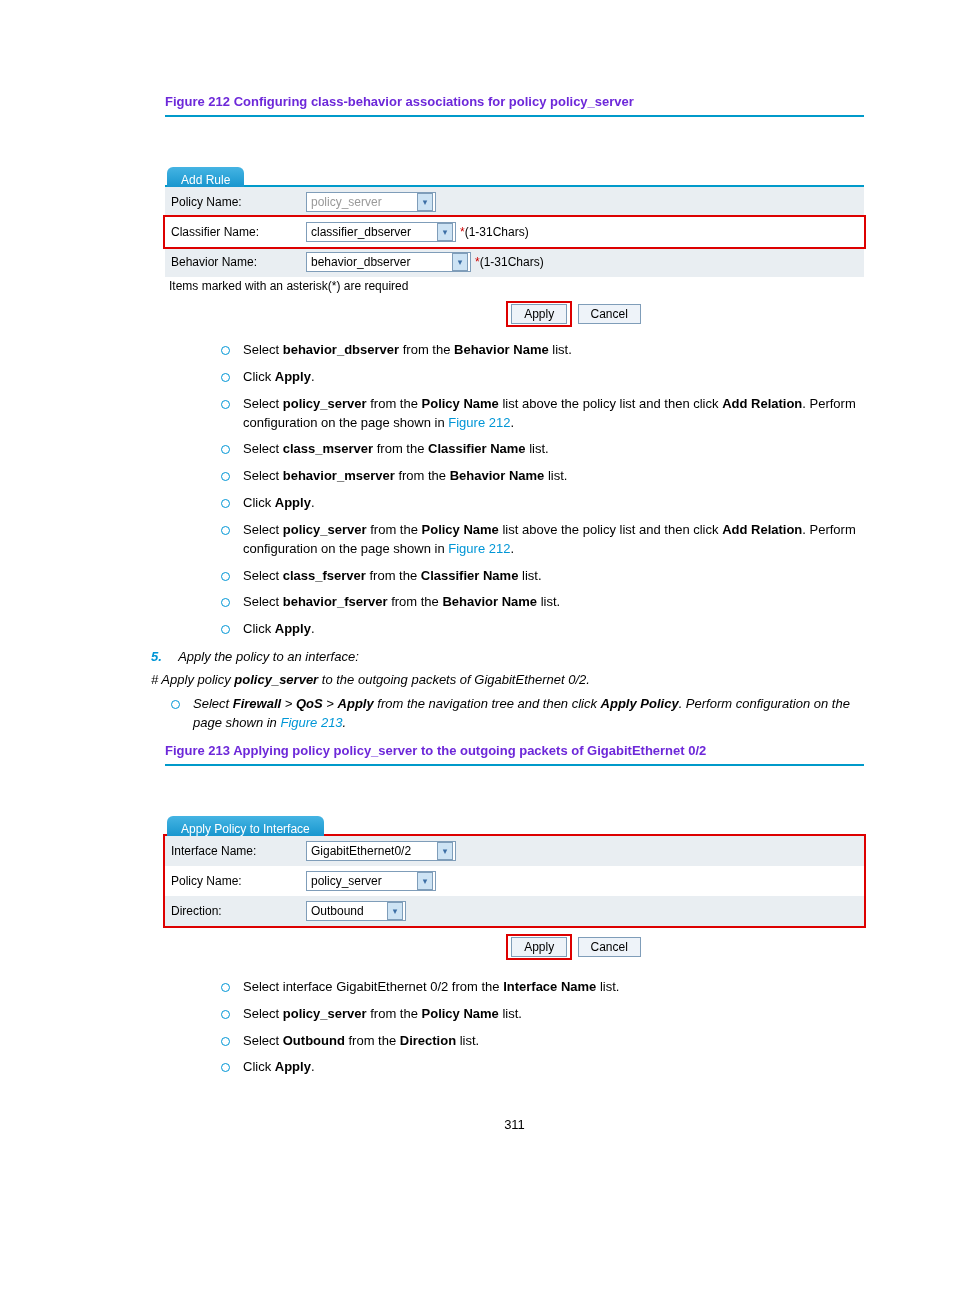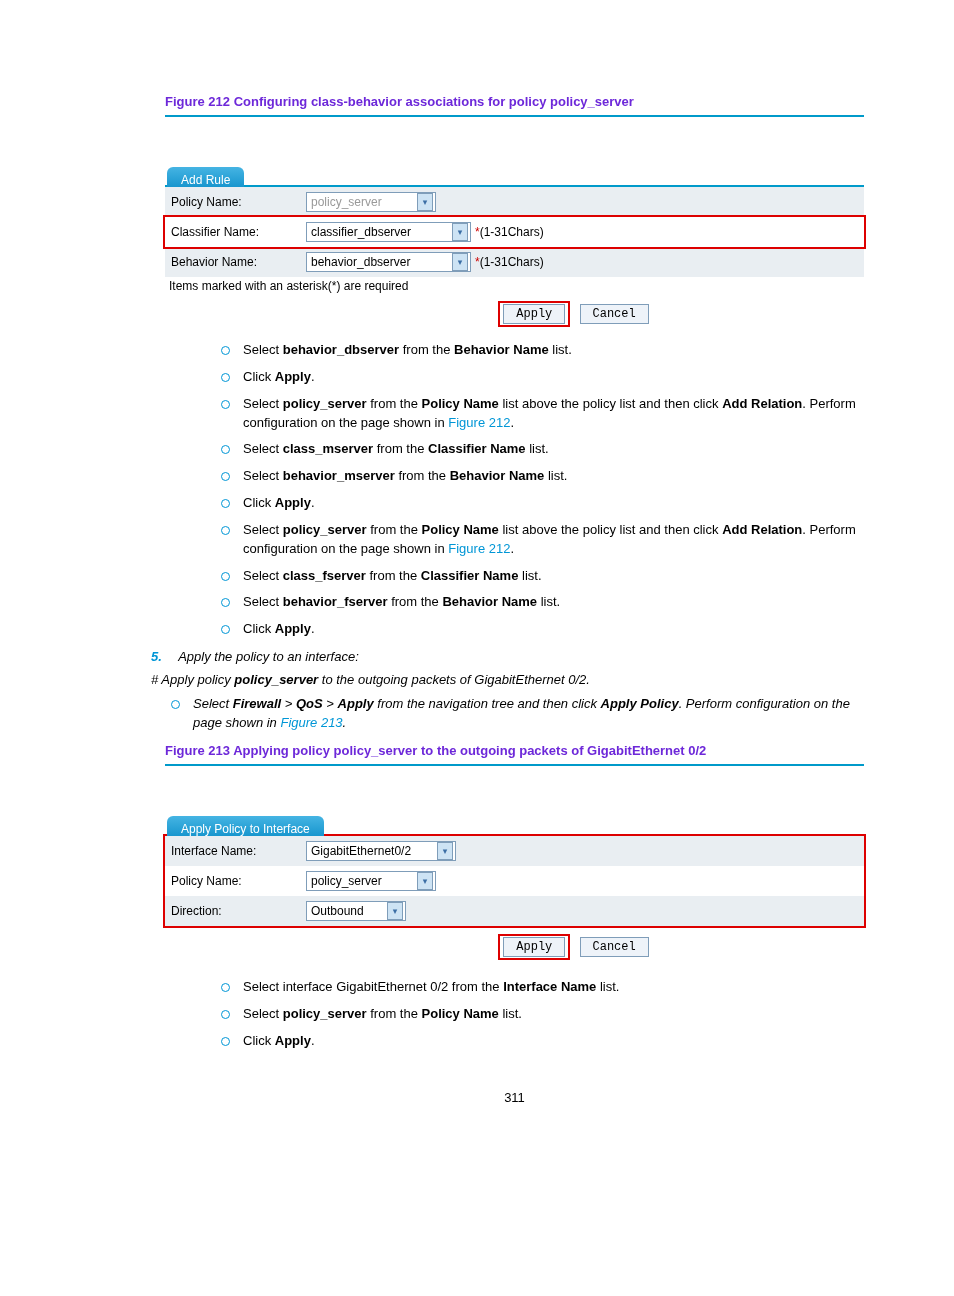--- a/index.html
+++ b/index.html
@@ -68,21 +68,21 @@
     border: 1px solid #7f9db9;
     display: inline-flex; align-items:center; justify-content:center;
     font-size: 9px; color:#3b6ea5;
     margin-left: 4px;
   }
   .hint { color:#000; font-size:12px; margin-left:4px; }
   .redstar { color:#c00; }
   .red-box { outline: 2px solid #d00; }
   .red-box-inset { border: 2px solid #d00; padding:1px; display:inline-block; }
   .ui-note { font-size:12px; padding:2px 0 4px 4px; }
-  .btnrow { text-align:center; margin-top:4px;font-family:Liberation Mono, monospace; }
+  .btnrow { text-align:center; margin-top:4px; }
   .btn {
     display:inline-block;
     border:1px solid #7f9db9;
     background:#eef3f9;
     padding:2px 12px;
     font-size:12px;
     margin:0 2px;
   }
   
   ol.numbered { list-style: none; padding-left: 0; margin: 10px 0; }
@@ -112,21 +112,21 @@
     <div class="ui-body">
       <div class="ui-row alt">
         <span class="ui-label">Policy Name:</span>
         <span class="ui-select disabled" style="width:130px;">
           <span>policy_server</span>
           <span class="chev">▾</span>
         </span>
       </div>
       <div class="ui-row red-box" style="background:#fff;">
         <span class="ui-label">Classifier Name:</span>
-        <span class="ui-select" style="width:165px;">
+        <span class="ui-select" style="width:150px;">
           <span>classifier_dbserver</span>
           <span class="chev">▾</span>
         </span>
         <span class="hint"><span class="redstar">*</span><span>(1-31Chars)</span></span>
       </div>
       <div class="ui-row alt">
         <span class="ui-label">Behavior Name:</span>
         <span class="ui-select" style="width:165px;">
           <span>behavior_dbserver</span>
           <span class="chev">▾</span>
@@ -204,17 +204,18 @@
       <span class="red-box-inset">
         <span class="btn">Apply</span>
       </span>
       <span class="btn">Cancel</span>
     </div>
   </div>
 
   <ul class="circ" style="margin-top:18px;">
     <li><span>Select interface GigabitEthernet 0/2 from the </span><span class="b">Interface Name</span><span> list.</span></li>
     <li><span>Select </span><span class="b">policy_server</span><span> from the </span><span class="b">Policy Name</span><span> list.</span></li>
+    <li><span>Select </span><span class="b">Outbound</span><span> from the </span><span class="b">Direction</span><span> list.</span></li>
     <li><span>Click </span><span class="b">Apply</span><span>.</span></li>
   </ul>
 
   <div class="pagenum">311</div>
 </div>
 
 </body></html>

